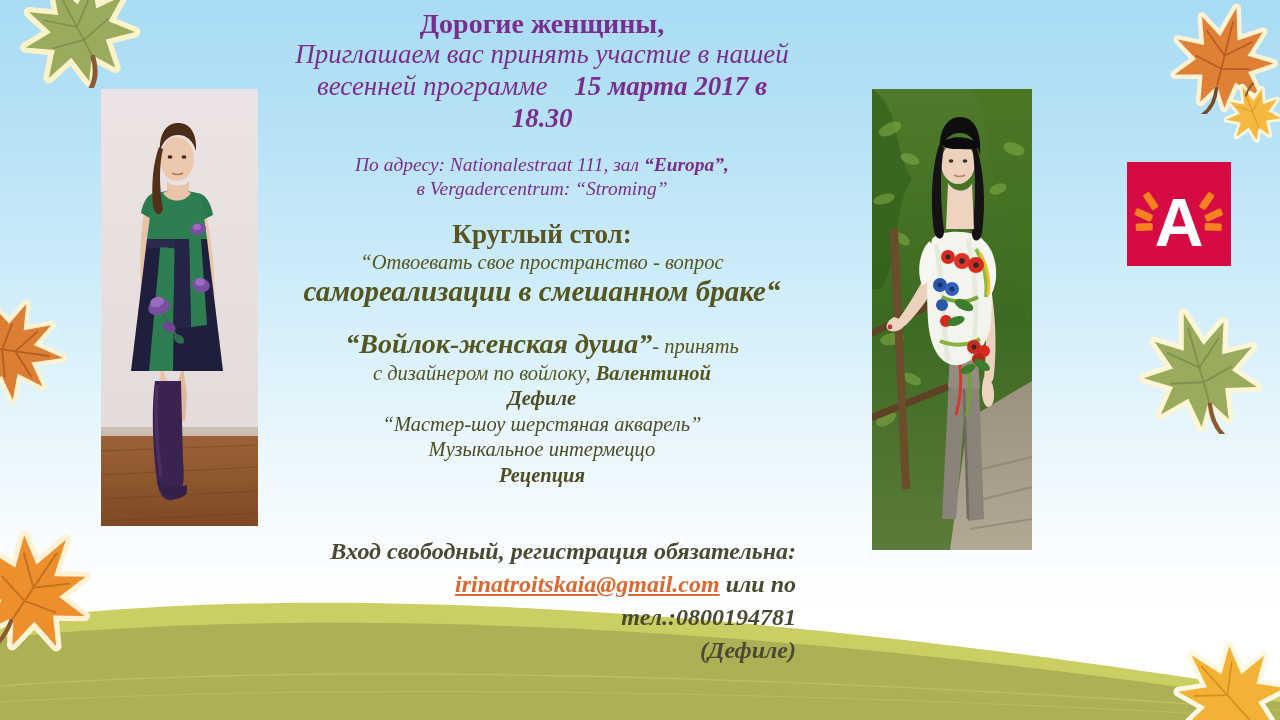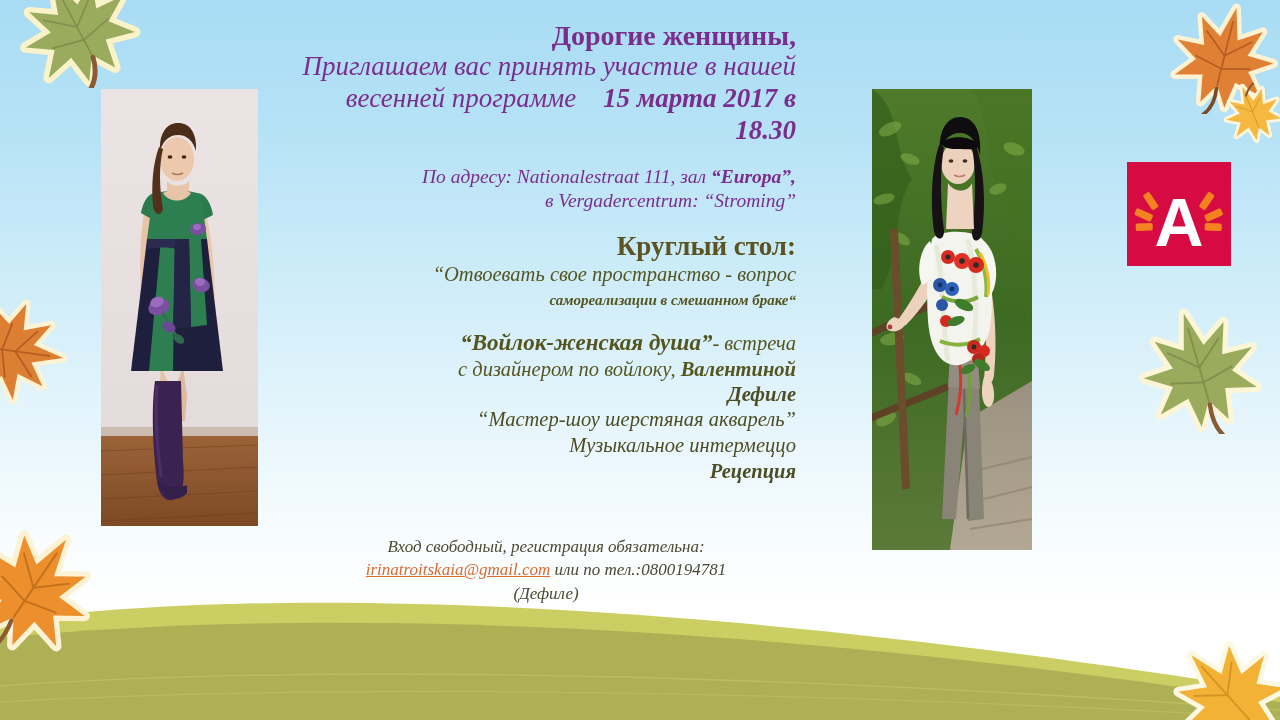--- a/index.html
+++ b/index.html
@@ -23,54 +23,54 @@
   #photo-top{left:872px;top:89px;width:160px;height:461px;background:#5d7a3c;}
 
   
   #logo-antwerp{position:absolute;left:1127px;top:162px;width:104px;height:104px;}
 
   
   .leaf{position:absolute;}
 
   
   #text-block{
-    position:absolute;left:288px;top:20px;width:508px;
-    text-align:right;
+    position:absolute;left:288px;top:8px;width:508px;
+    text-align:center;
   }
   .t-head{
     font-size:28px;font-weight:bold;color:#7b2d8e;line-height:1.12;
     letter-spacing:0px;
   }
   .t-invite{
     font-size:27px;font-style:italic;color:#7b2d8e;line-height:1.18;
   }
   .t-invite b{font-weight:bold;margin-left:20px;}
   .t-addr{
     font-size:19.5px;font-style:italic;color:#7b2d8e;line-height:1.22;
   }
   .t-addr b{font-weight:bold;}
   .t-round-head{
     font-size:27px;font-weight:bold;color:#5b5320;line-height:1.15;
   }
   .t-round{
     font-size:20.5px;font-style:italic;color:#55551f;line-height:1.2;
   }
-  .t-round b{font-weight:bold;font-size:15px;}
+  .t-round b{font-weight:bold;font-size:29px;}
   .t-meet{
     font-size:20.5px;font-style:italic;color:#55551f;line-height:1.22;
   }
   .t-meet b{font-weight:bold;}
-  .t-meet .big{font-size:23px;font-weight:bold;}
+  .t-meet .big{font-size:28px;font-weight:bold;}
   .t-prog{
     font-size:20.5px;font-style:italic;color:#4d4d24;line-height:1.25;
   }
   .t-prog b{font-weight:bold;margin-top:33px;}
   #footer-block{
-    position:absolute;left:296px;top:535px;width:500px;text-align:center;
-    font-size:17px;font-style:italic;color:#4a4a32;line-height:1.38;
+    position:absolute;left:296px;top:535px;width:500px;text-align:right;
+    font-size:24px;font-style:italic;color:#4a4a32;line-height:1.38;font-weight:bold;
   }
   #email-link{color:#d96a33;text-decoration:underline;margin-top:32px;}
   .sp18{display:block;height:18px;}
 </style>
 </head>
 <body>
 
 <div id="slide">
 
   <svg class="hill" id="hill-light" viewBox="0 0 1280 160" preserveAspectRatio="none">
@@ -404,21 +404,21 @@
     <div class="t-round-head">Круглый стол:</div>
 
     <div class="t-round">
       <span>“Отвоевать свое пространство - вопрос</span><br>
       <b>самореализации в смешанном браке“</b>
     </div>
 
     <span class="sp18"></span>
 
     <div class="t-meet">
-      <span class="big">“Войлок-женская душа”</span><span>- встреча</span><br>
+      <span class="big">“Войлок-женская душа”</span><span>- принять</span><br>
       <span>с дизайнером по войлоку,</span>
       <b>Валентиной</b>
     </div>
 
     <div class="t-prog">
       <b>Дефиле</b><br>
       <span>“Мастер-шоу шерстяная акварель”</span><br>
       <span>Музыкальное интермеццо</span><br>
       <b>Рецепция</b>
     </div>

